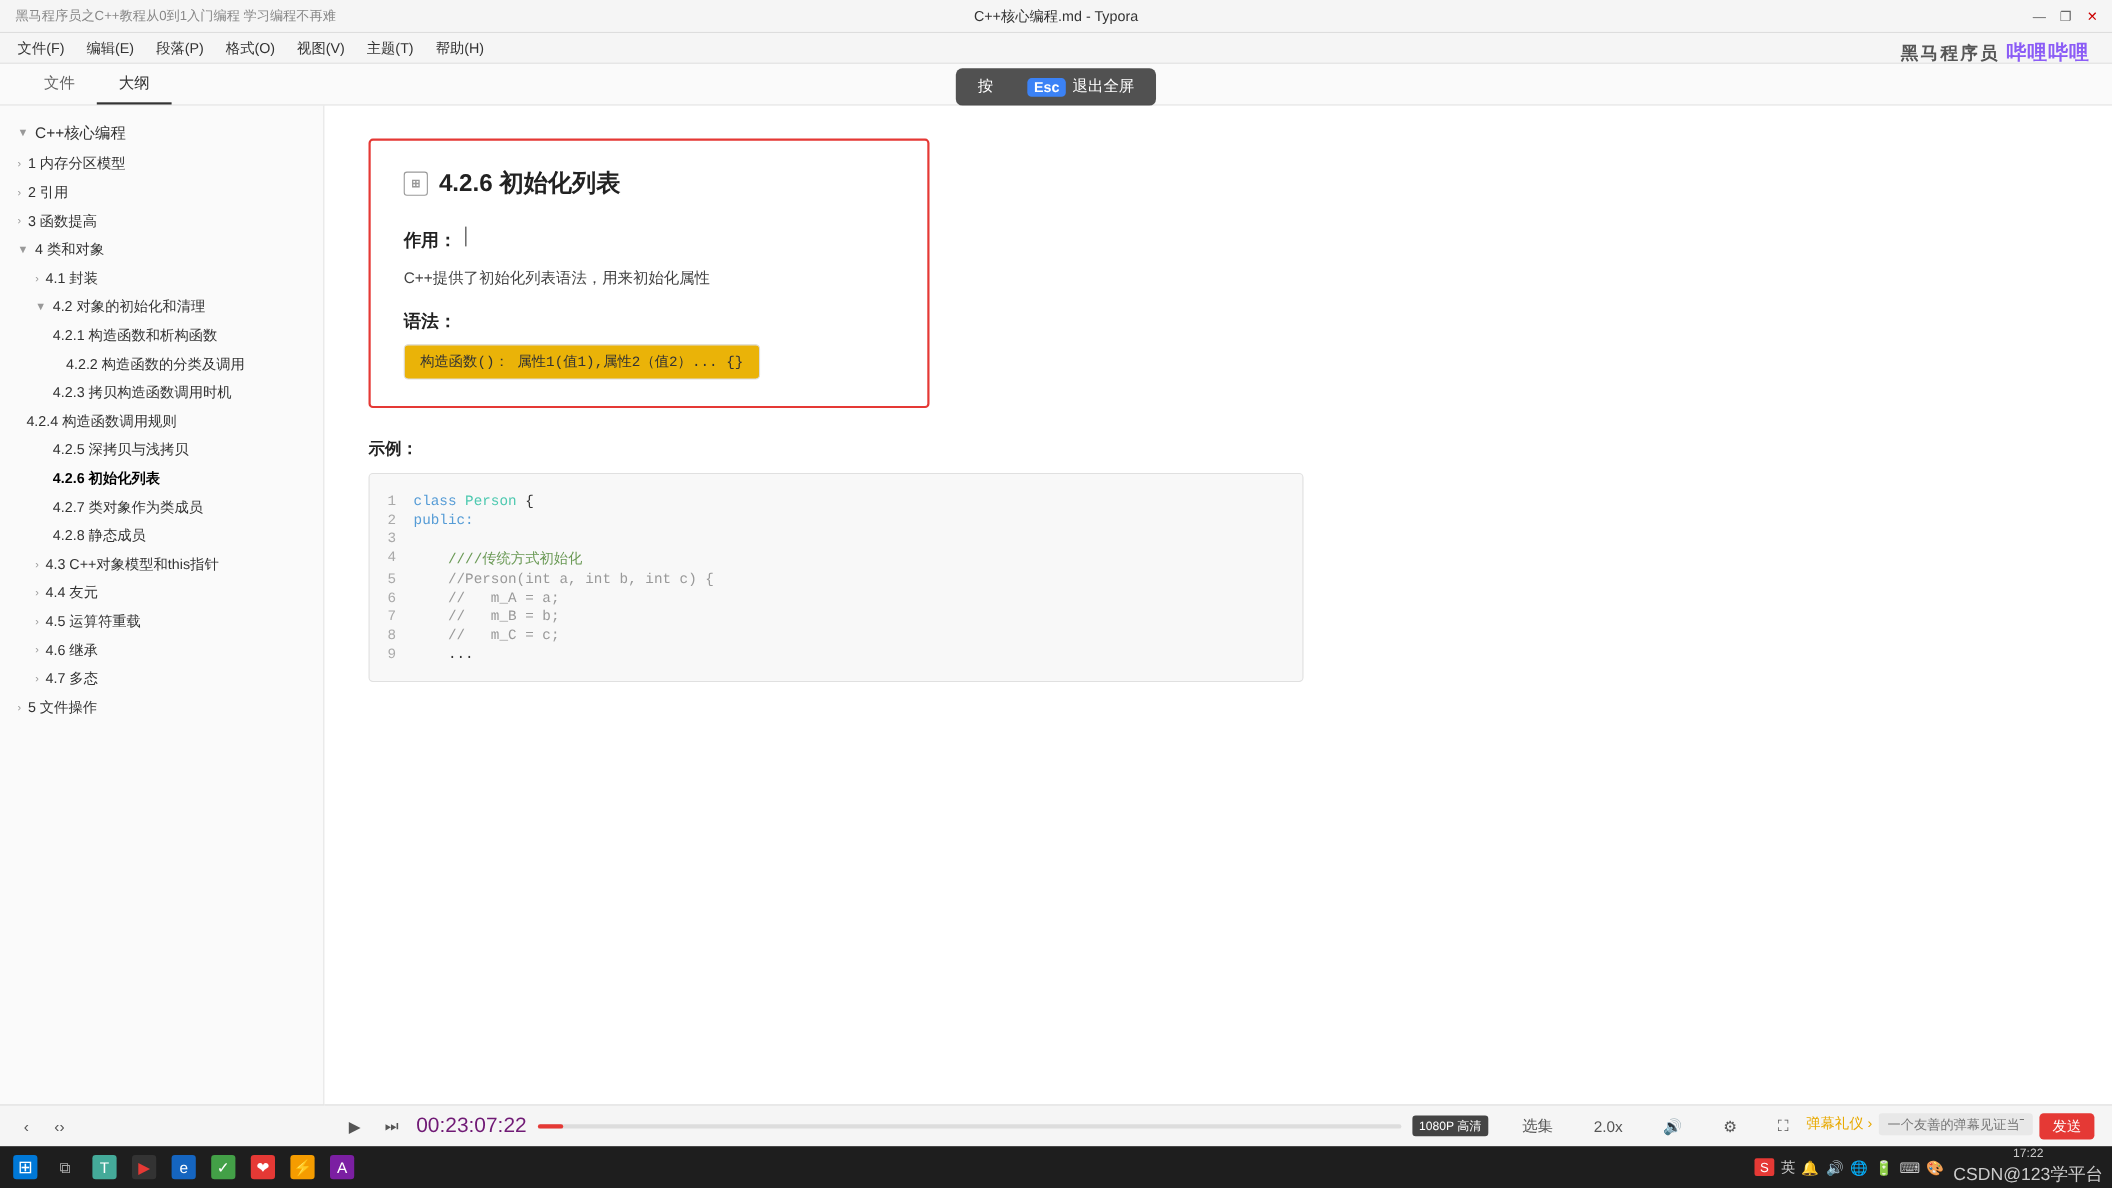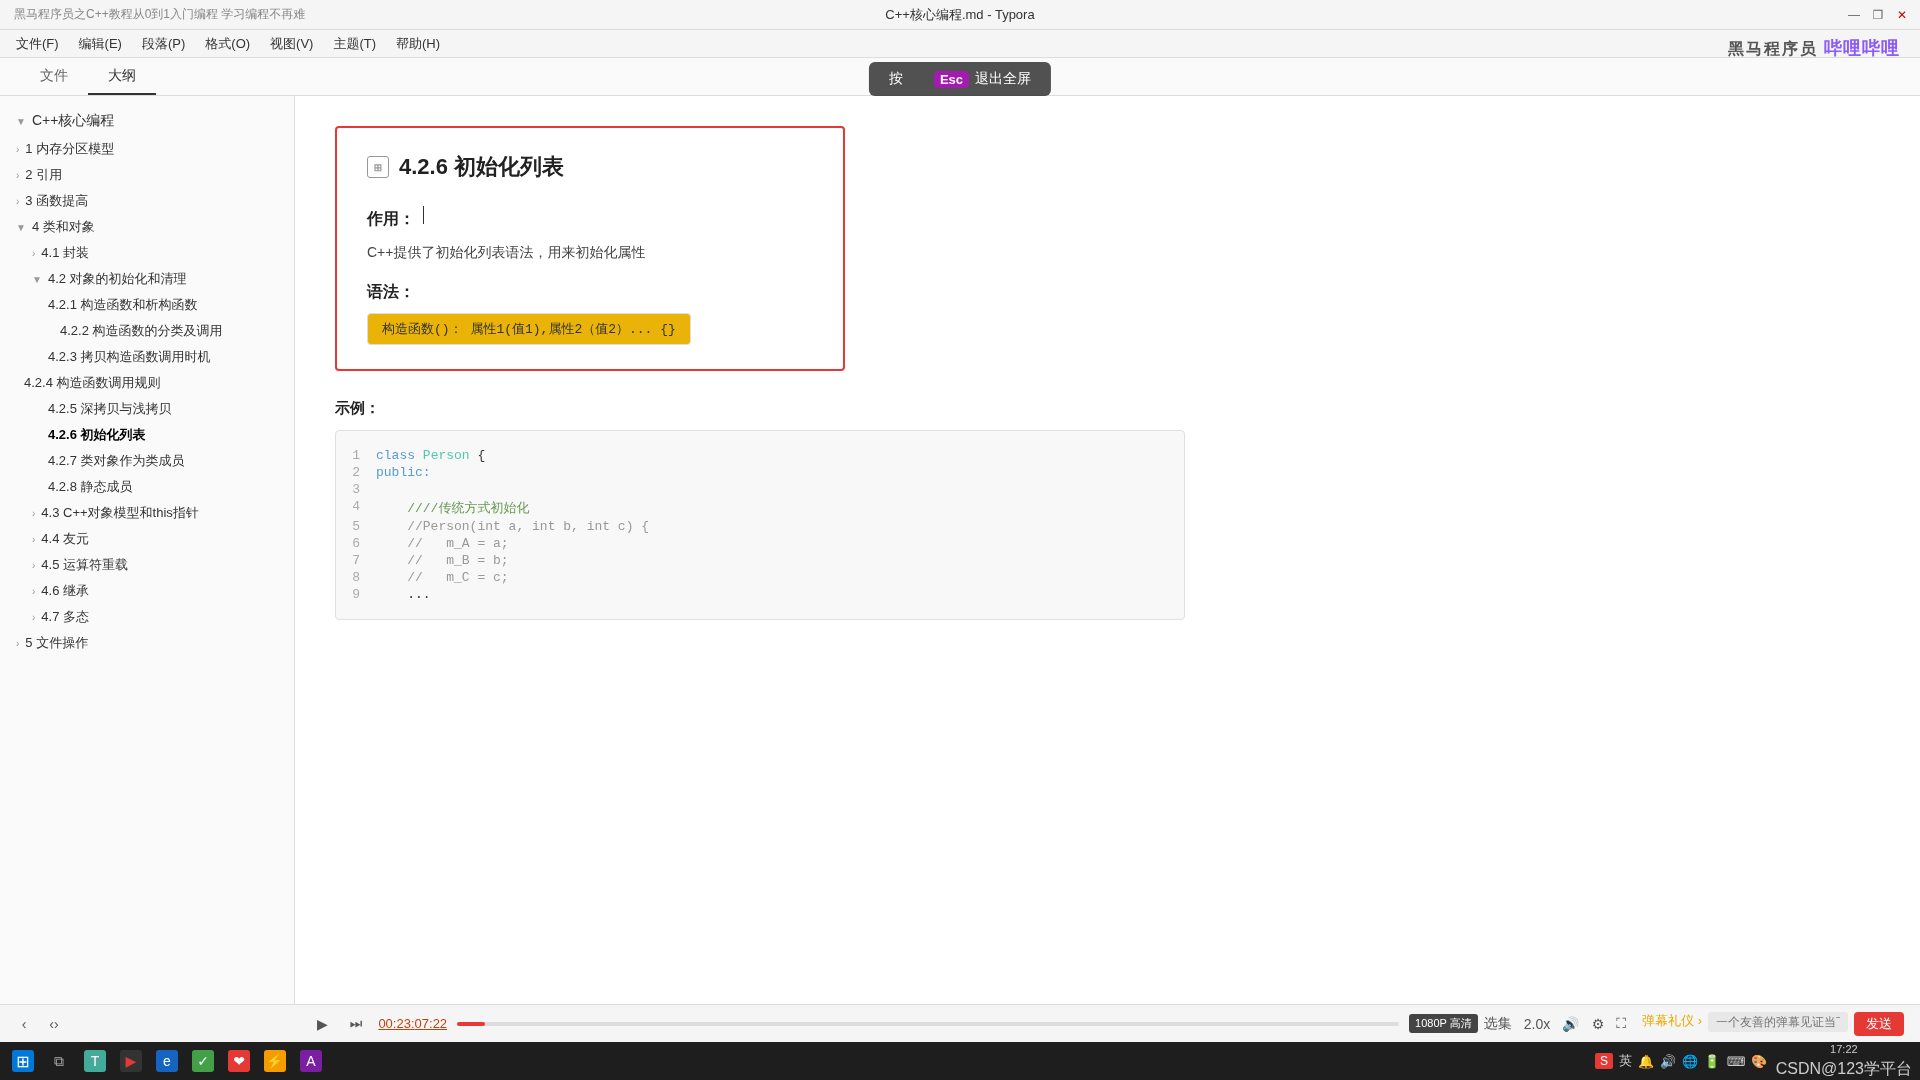--- a/index.html
+++ b/index.html
@@ -74,21 +74,21 @@
       color: #fff;
       border-radius: 6px;
       padding: 8px 20px;
       font-size: 14px;
       z-index: 100;
       display: flex;
       align-items: center;
       gap: 6px;
     }
     #esc-hint .esc-key {
-      background: #a21caf;
+      background: #3b82f6;
       border-radius: 4px;
       padding: 1px 6px;
       font-size: 13px;
       color: #fff;
       font-weight: bold;
       margin-left: 25px;
     }
 
     
     #bili-logo {
@@ -313,38 +313,38 @@
       align-items: center;
       padding: 0 10px;
       gap: 10px;
     }
     .vc-btn {
       cursor: pointer;
       color: #555;
       font-size: 14px;
       padding: 2px 6px;
     }
-    .vc-time { font-size: 13px; color: #c2410c; text-decoration: underline; }
+    .vc-time { font-size: 19px; color: #701a75; }
     .vc-progress {
       flex: 1;
       height: 4px;
       background: #ddd;
       border-radius: 2px;
       position: relative;
     }
     .vc-progress-fill {
       position: absolute;
       left: 0; top: 0; height: 4px;
       background: #e53935;
       border-radius: 2px;
     }
     .vc-right {
       display: flex;
       align-items: center;
-      gap: 0;
+      gap: 25px;
     }
     .vc-badge {
       background: #444;
       color: #fff;
       font-size: 11px;
       padding: 2px 6px;
       border-radius: 3px;
     }
     .vc-chat-area {
       display: flex;

